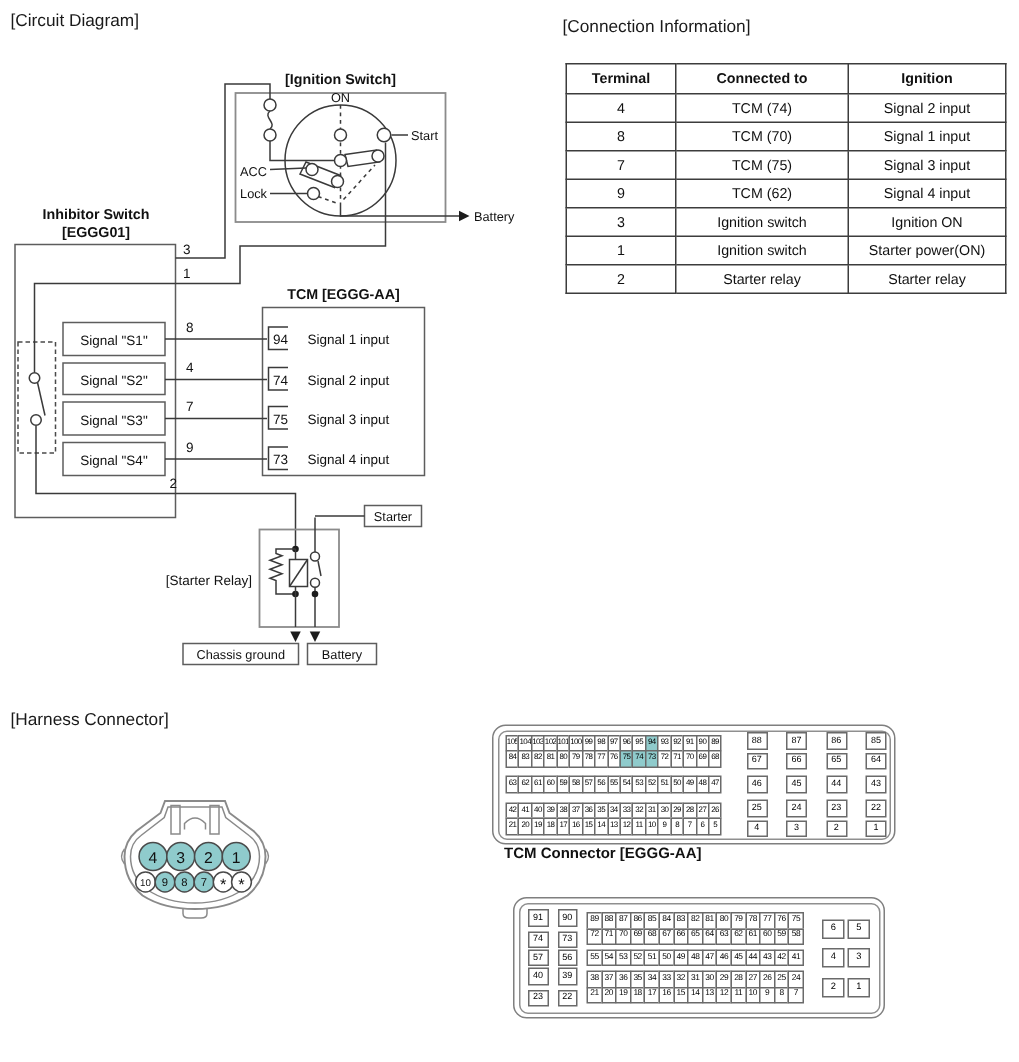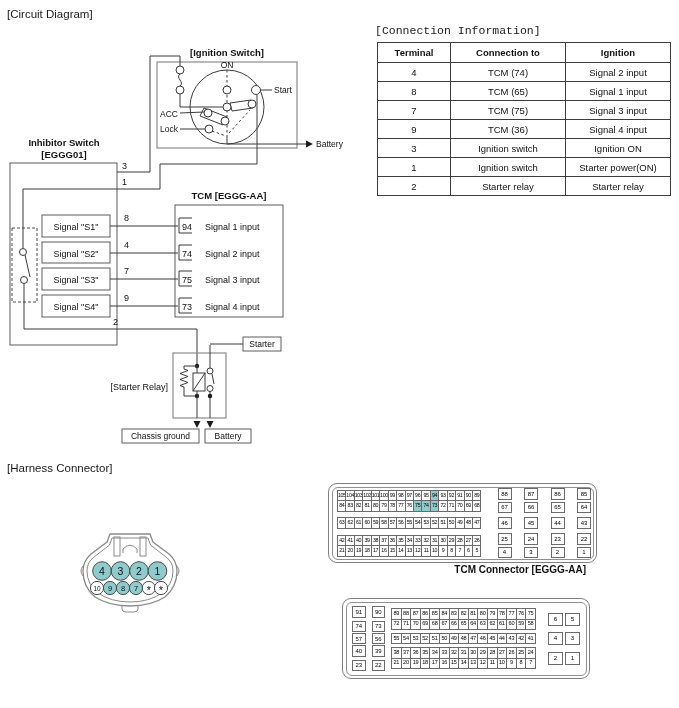--- a/index.html
+++ b/index.html
@@ -1,20 +1,20 @@
 <!DOCTYPE html>
 <html><head>
 <meta charset="utf-8">
 <style>
   html,body{margin:0;padding:0;background:#fff;}
   .page{position:relative;width:679px;height:708px;background:#fff;overflow:hidden;
         font-family:"Liberation Sans",sans-serif;color:#111;}
   .abs{position:absolute;}
   .sec-title{font-size:11.5px;color:#1a1a1a;}
-  .caption{font-weight:bold;font-size:10px;text-align:right;color:#111;}
+  .caption{font-weight:bold;font-size:10px;text-align:left;color:#111;}
 
   
   table.conn{border-collapse:collapse;table-layout:fixed;}
   table.conn th,table.conn td{border:1px solid #3c3c3c;text-align:center;
      font-size:9.5px;padding:0;height:18px;overflow:hidden;white-space:nowrap;}
   table.conn th{font-weight:bold;height:19px;}
   table.conn{border:1.5px solid #3c3c3c;}
 
   
   .connector{position:absolute;border:1.5px solid #7f7f7f;border-radius:9px;background:#fff;}
@@ -58,22 +58,22 @@
   .blb{font-size:9.5px;font-weight:bold;}
   .shell{stroke:#8a8a8a;stroke-width:1.3;fill:none;}
   .shell2{stroke:#8a8a8a;stroke-width:1;fill:none;}
 </style>
 </head>
 <body>
 
 <div class="page">
 
   <div class="abs sec-title" style="left:7px;top:8px;">[Circuit Diagram]</div>
-  <div class="abs sec-title" style="left:375px;top:24px;font-family:Liberation Mono, monospace;">[Connection Information]</div>
-  <div class="abs sec-title" style="left:7px;top:462px;">[Harness Connector]</div>
+  <div class="abs sec-title" style="left:375px;top:12px;">[Connection Information]</div>
+  <div class="abs sec-title" style="left:7px;top:474px;">[Harness Connector]</div>
 
   <svg class="abs" style="left:0;top:0;" width="360" height="460" viewBox="0 0 360 460">
 
     <rect x="157" y="62" width="140" height="86" class="box"></rect>
     <text x="227" y="56" text-anchor="middle" class="blb">[Ignition Switch]</text>
 
     <circle cx="227" cy="107" r="37" class="w1"></circle>
     <text x="227" y="68" text-anchor="middle" class="lbl85">ON</text>
     <line x1="227" y1="70" x2="227" y2="135" class="dash"></line>
     <circle cx="227" cy="90" r="4" class="contact"></circle>
@@ -192,43 +192,43 @@
 
   <table class="conn abs" style="left:377px;top:42px;width:293px;">
     <colgroup>
         <col style="width:73px">
         <col style="width:115px">
         <col style="width:105px">
       </colgroup>
     <thead>
       <tr>
         <th>Terminal</th>
-        <th>Connection to</th>
+        <th>Connected to</th>
         <th>Ignition</th>
       </tr>
     </thead>
     <tbody id="conn-body">
         <tr>
           <td>4</td>
           <td>TCM (74)</td>
           <td>Signal 2 input</td>
         </tr>
         <tr>
           <td>8</td>
-          <td>TCM (65)</td>
+          <td>TCM (70)</td>
           <td>Signal 1 input</td>
         </tr>
         <tr>
           <td>7</td>
           <td>TCM (75)</td>
           <td>Signal 3 input</td>
         </tr>
         <tr>
           <td>9</td>
-          <td>TCM (36)</td>
+          <td>TCM (62)</td>
           <td>Signal 4 input</td>
         </tr>
         <tr>
           <td>3</td>
           <td>Ignition switch</td>
           <td>Ignition ON</td>
         </tr>
         <tr>
           <td>1</td>
           <td>Ignition switch</td>

